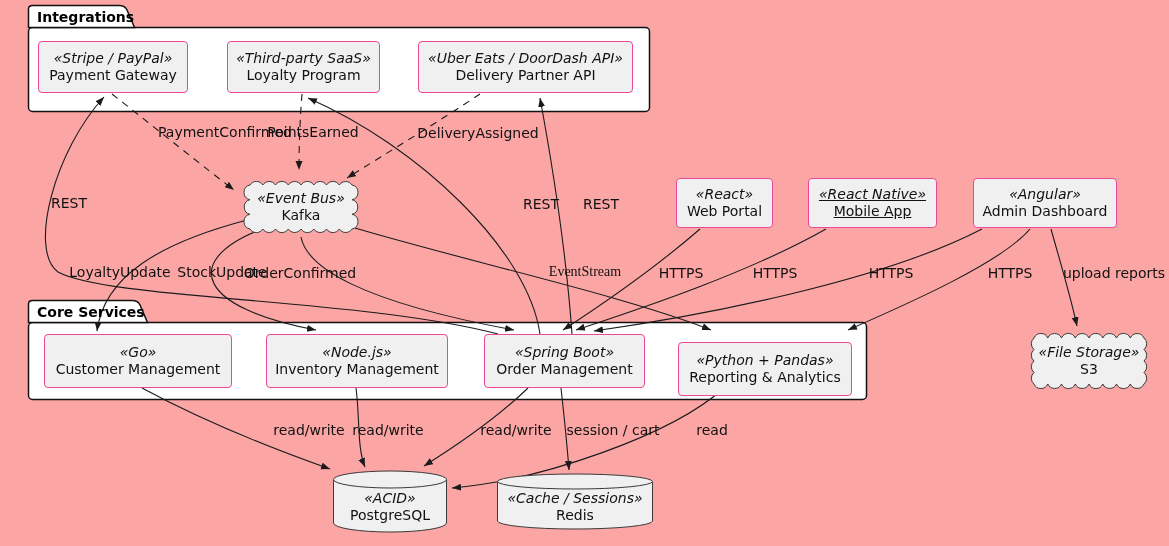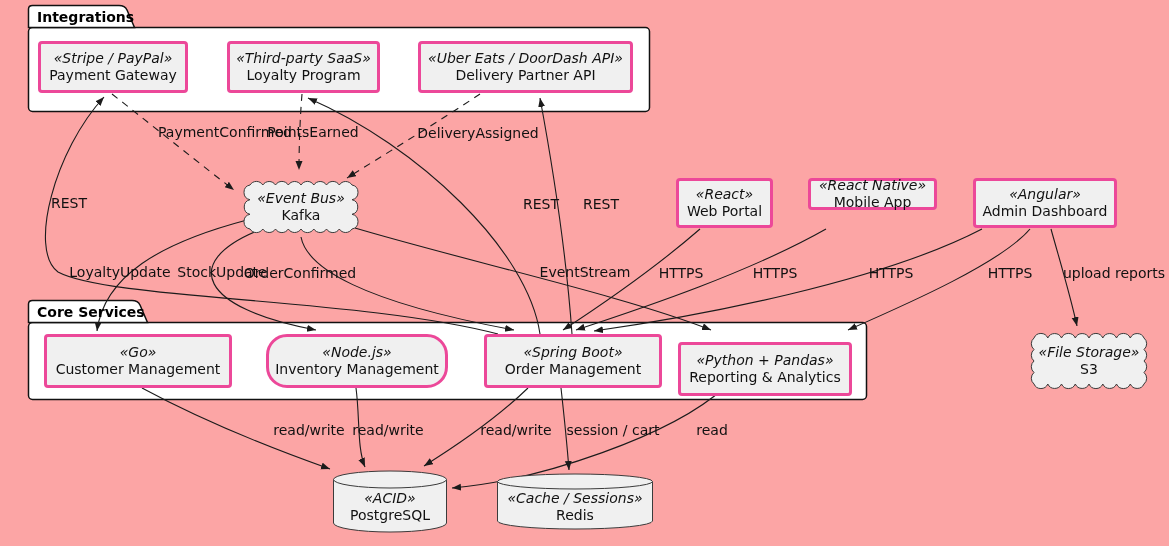--- a/index.html
+++ b/index.html
@@ -7,21 +7,21 @@
     position:relative;width:1169px;height:546px;background:#fca5a5;
     font-family:"DejaVu Sans", sans-serif;color:#111;overflow:hidden;
   }
   #wires{position:absolute;left:0;top:0;z-index:2;}
   #frames{position:absolute;left:0;top:0;z-index:1;}
   .pkg-title{
     position:absolute;z-index:3;font-size:14px;font-weight:bold;color:#000;
     white-space:nowrap;
   }
   .node{
-    position:absolute;z-index:4;background:#f0f0f0;border:3px solid #ec4899;
+    position:absolute;z-index:4;background:#f0f0f0;border:1px solid #ec4899;
     border-radius:4px;display:flex;flex-direction:column;align-items:center;
     justify-content:center;text-align:center;box-sizing:border-box;
     line-height:17px;font-size:14px;
   }
   .node .stereo{font-style:italic;white-space:nowrap;}
   .node .nm{white-space:nowrap;}
   .shape-node{
     position:absolute;z-index:4;display:flex;flex-direction:column;align-items:center;
     justify-content:center;text-align:center;font-size:14px;line-height:17px;
   }
@@ -95,38 +95,38 @@
   </div>
   <div class="node" style="left:227px;top:41px;width:153px;height:52px;">
     <span class="stereo">«Third-party SaaS»</span>
     <span class="nm">Loyalty Program</span>
   </div>
 
   <div class="node" style="left:676px;top:178px;width:97px;height:50px;">
     <span class="stereo">«React»</span>
     <span class="nm">Web Portal</span>
   </div>
-  <div class="node" style="left:808px;top:178px;width:129px;height:32px;">
+  <div class="node" style="left:808px;top:178px;width:129px;height:50px;text-decoration:underline;">
     <span class="stereo">«React Native»</span>
     <span class="nm">Mobile App</span>
   </div>
   <div class="node" style="left:44px;top:334px;width:188px;height:54px;">
     <span class="stereo">«Go»</span>
     <span class="nm">Customer Management</span>
   </div>
 
   <div class="node" style="left:973px;top:178px;width:144px;height:50px;">
     <span class="stereo">«Angular»</span>
     <span class="nm">Admin Dashboard</span>
   </div>
-  <div class="node" style="left:266px;top:334px;width:182px;height:54px;border-radius:21px;">
+  <div class="node" style="left:266px;top:334px;width:182px;height:54px;">
     <span class="stereo">«Node.js»</span>
     <span class="nm">Inventory Management</span>
   </div>
-  <div class="node" style="left:484px;top:334px;width:178px;height:54px;">
+  <div class="node" style="left:484px;top:334px;width:161px;height:54px;">
     <span class="stereo">«Spring Boot»</span>
     <span class="nm">Order Management</span>
   </div>
   <div class="node" style="left:678px;top:334px;width:174px;height:54px;margin-top:8px;">
     <span class="stereo">«Python + Pandas»</span>
     <span class="nm">Reporting &amp; Analytics</span>
   </div>
 
   <div class="shape-node" style="left:242px;top:177px;width:118px;height:60px;">
     <svg width="118" height="60">
@@ -174,21 +174,21 @@
   <span class="edge-label" style="left:313px;top:132px;">PointsEarned</span>
   <span class="edge-label" style="left:478px;top:133px;">DeliveryAssigned</span>
 
   <span class="edge-label" style="left:69px;top:203px;">REST</span>
   <span class="edge-label" style="left:541px;top:204px;">REST</span>
   <span class="edge-label" style="left:601px;top:204px;">REST</span>
 
   <span class="edge-label" style="left:120px;top:272px;">LoyaltyUpdate</span>
   <span class="edge-label" style="left:222px;top:272px;">StockUpdate</span>
   <span class="edge-label" style="left:300px;top:273px;">OrderConfirmed</span>
-  <span class="edge-label" style="left:585px;top:272px;">EventStream</span>
+  <span class="edge-label" style="left:585px;top:272px;font-family:Liberation Serif, serif;">EventStream</span>
 
   <span class="edge-label" style="left:681px;top:273px;">HTTPS</span>
   <span class="edge-label" style="left:775px;top:273px;">HTTPS</span>
   <span class="edge-label" style="left:891px;top:273px;">HTTPS</span>
   <span class="edge-label" style="left:1010px;top:273px;">HTTPS</span>
   <span class="edge-label" style="left:1114px;top:273px;">upload reports</span>
 
   <span class="edge-label" style="left:309px;top:430px;">read/write</span>
   <span class="edge-label" style="left:388px;top:430px;">read/write</span>
   <span class="edge-label" style="left:516px;top:430px;">read/write</span>

